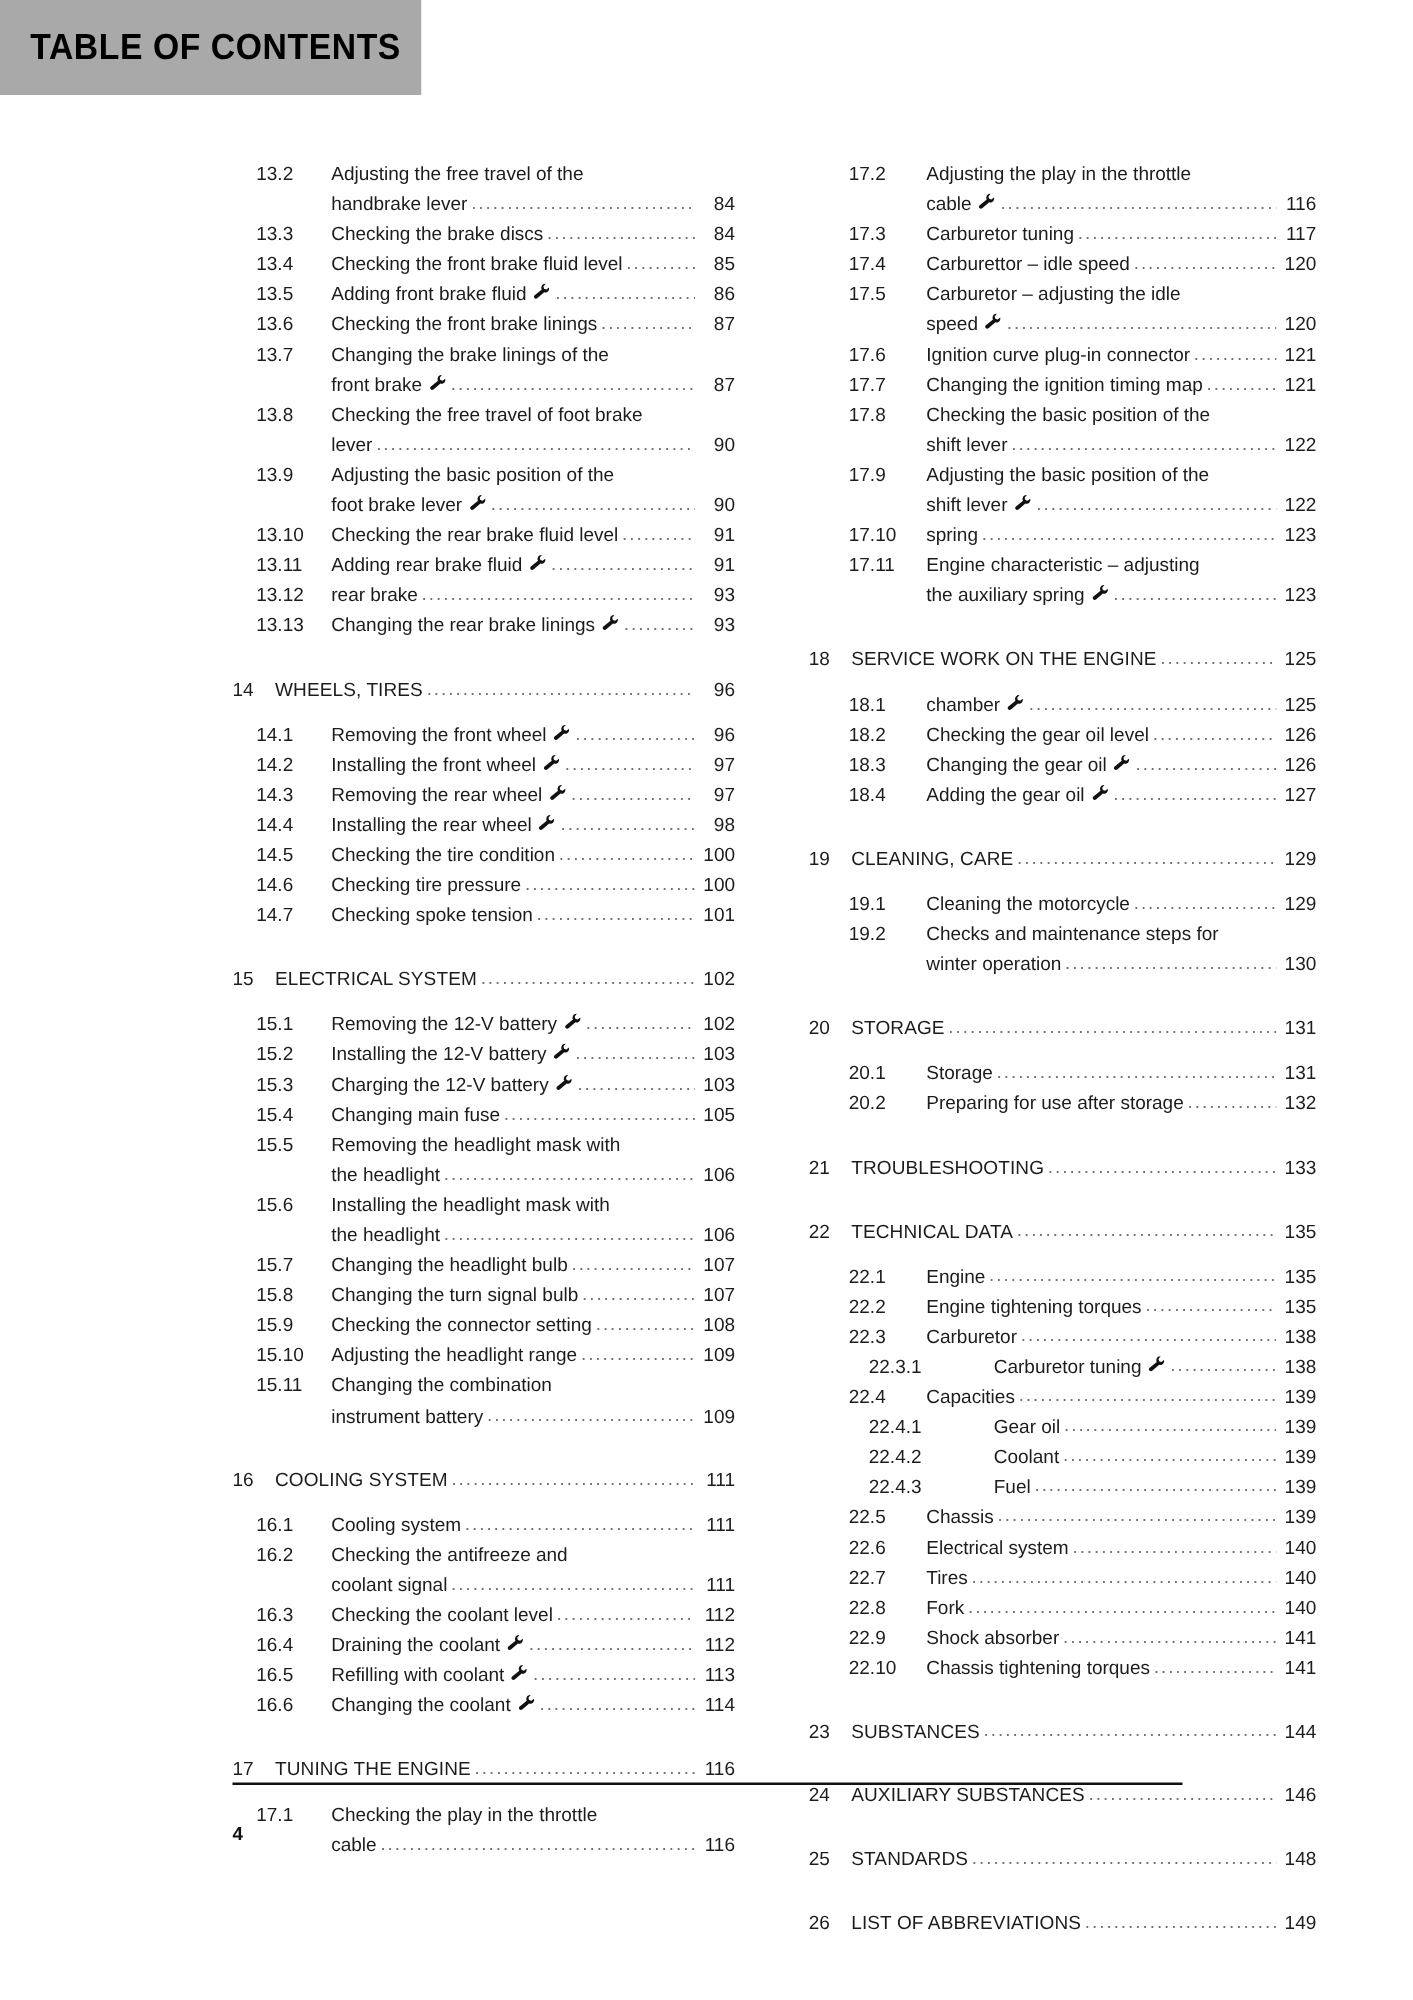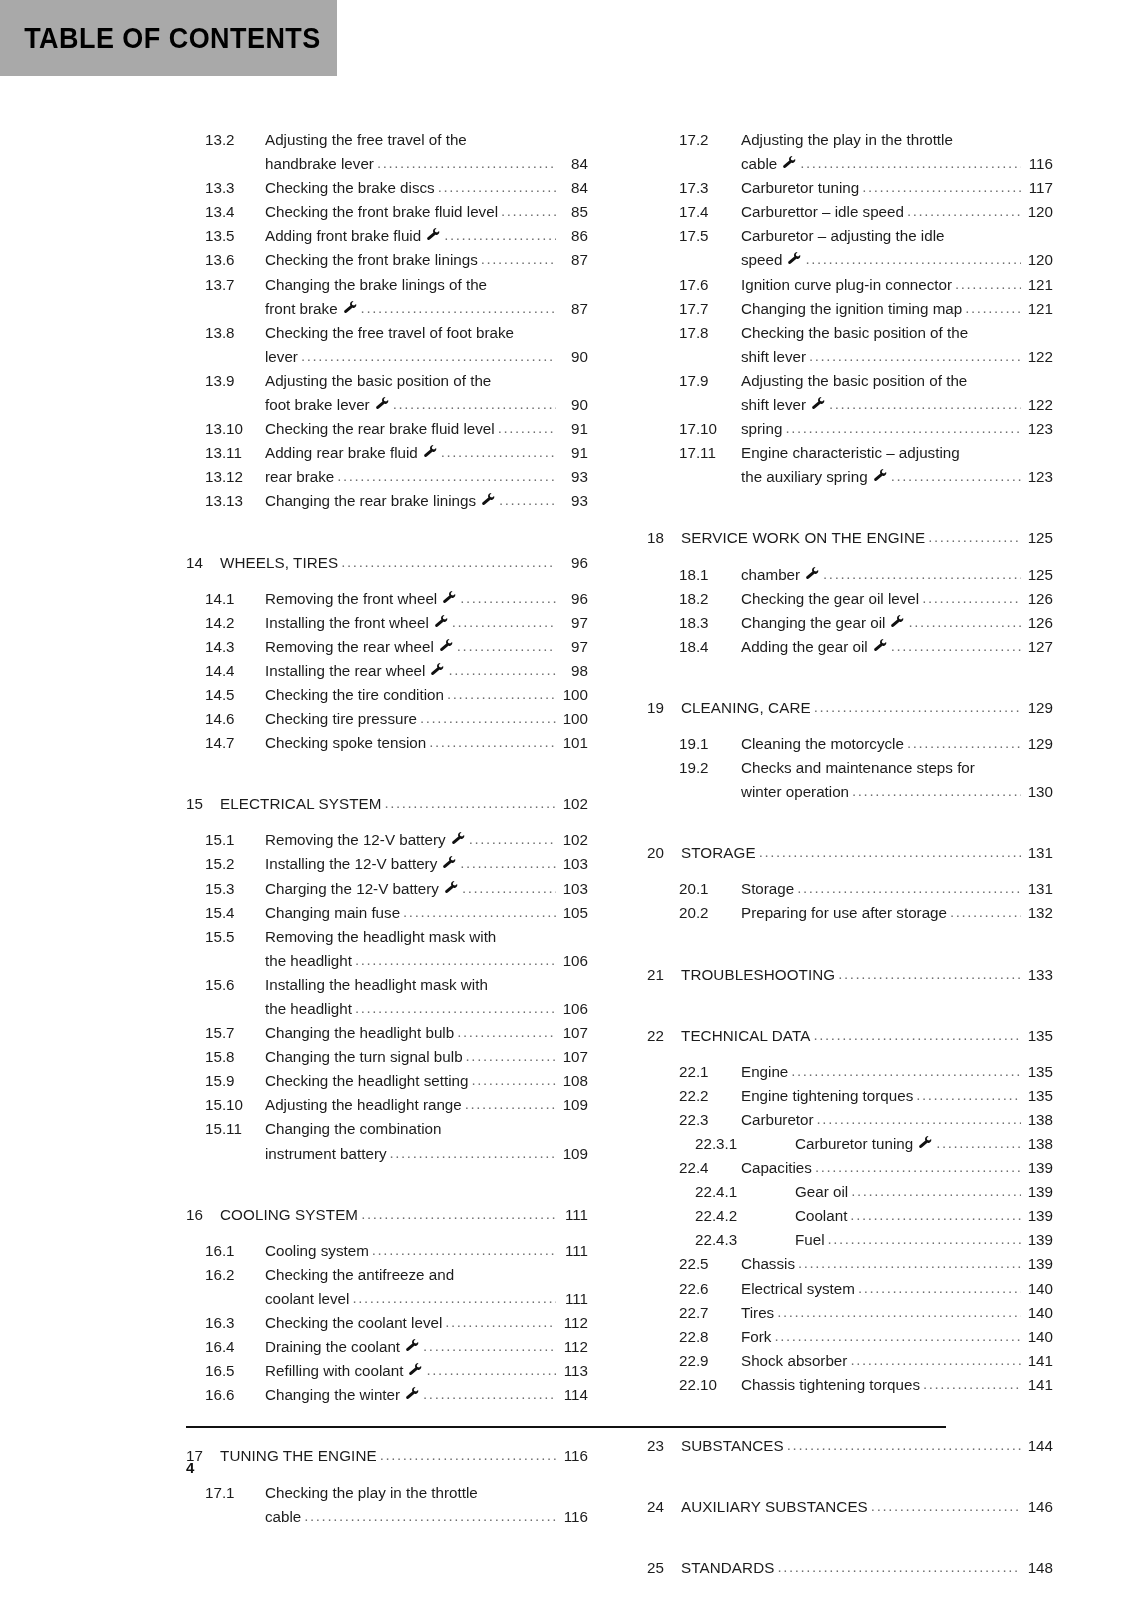--- a/index.html
+++ b/index.html
@@ -102,21 +102,21 @@
     transform: translateY(-1px);
   }
   .pg {
     flex: 0 0 auto;
     text-align: right;
     white-space: nowrap;
   }
 
   
   .section-row {
-    margin-top: 37px;
+    margin-top: 27px;
     margin-bottom: 12px;
   }
   .section-row .num { width: 34px; }
   .section-row .title-text { letter-spacing: 0.1px; }
 
   
   .item-row .num { }
   .col-left  .item-row .num { width: 60px; margin-left: 19px; }
   .col-right .item-row .num { width: 62px; margin-left: 32px; }
   .col-right .item-row.deep .num { width: 74px; margin-left: 48px; }
@@ -576,21 +576,21 @@
               <span class="pg">107</span>
             </div>
           </div>
         </div>
       </div>
       <div class="toc-row item-row">
         <div class="num">15.9</div>
         <div class="body">
           <div class="title-wrap">
             <div class="title-last">
-              <span class="title-text">Checking the headlight setting</span>
+              <span class="title-text">Checking the connector setting</span>
               <span class="leader">..........................................................................................</span>
               <span class="pg">108</span>
             </div>
           </div>
         </div>
       </div>
       <div class="toc-row item-row">
         <div class="num">15.10</div>
         <div class="body">
           <div class="title-wrap">
@@ -638,21 +638,21 @@
             </div>
           </div>
         </div>
       </div>
       <div class="toc-row item-row">
         <div class="num">16.2</div>
         <div class="body">
           <div class="title-wrap">
             <div class="title-line">Checking the antifreeze and</div>
             <div class="title-last">
-              <span class="title-text">coolant level</span>
+              <span class="title-text">coolant signal</span>
               <span class="leader">..........................................................................................</span>
               <span class="pg">111</span>
             </div>
           </div>
         </div>
       </div>
       <div class="toc-row item-row">
         <div class="num">16.3</div>
         <div class="body">
           <div class="title-wrap">
@@ -696,21 +696,21 @@
               <span class="pg">113</span>
             </div>
           </div>
         </div>
       </div>
       <div class="toc-row item-row">
         <div class="num">16.6</div>
         <div class="body">
           <div class="title-wrap">
             <div class="title-last">
-              <span class="title-text">Changing the winter</span>
+              <span class="title-text">Changing the coolant</span>
               <span class="wrench">
                 <svg viewBox="0 0 16 16" width="14" height="14" aria-hidden="true">
                   <path fill="#111111" d="M12.0 1.2 C10.2 1.0 8.5 2.2 8.1 4.0 C7.9 4.9 8.05 5.7 8.45 6.4 L2.0 11.6 C1.2 12.25 1.1 13.4 1.75 14.15 C2.4 14.9 3.55 14.95 4.3 14.3 L10.7 8.95 C11.45 9.2 12.3 9.2 13.05 8.9 C14.75 8.2 15.6 6.3 15.0 4.6 L12.75 6.35 L10.6 5.75 L10.0 3.6 Z"></path>
                 </svg>
               </span>
               <span class="leader">..........................................................................................</span>
               <span class="pg">114</span>
             </div>
           </div>
         </div>

